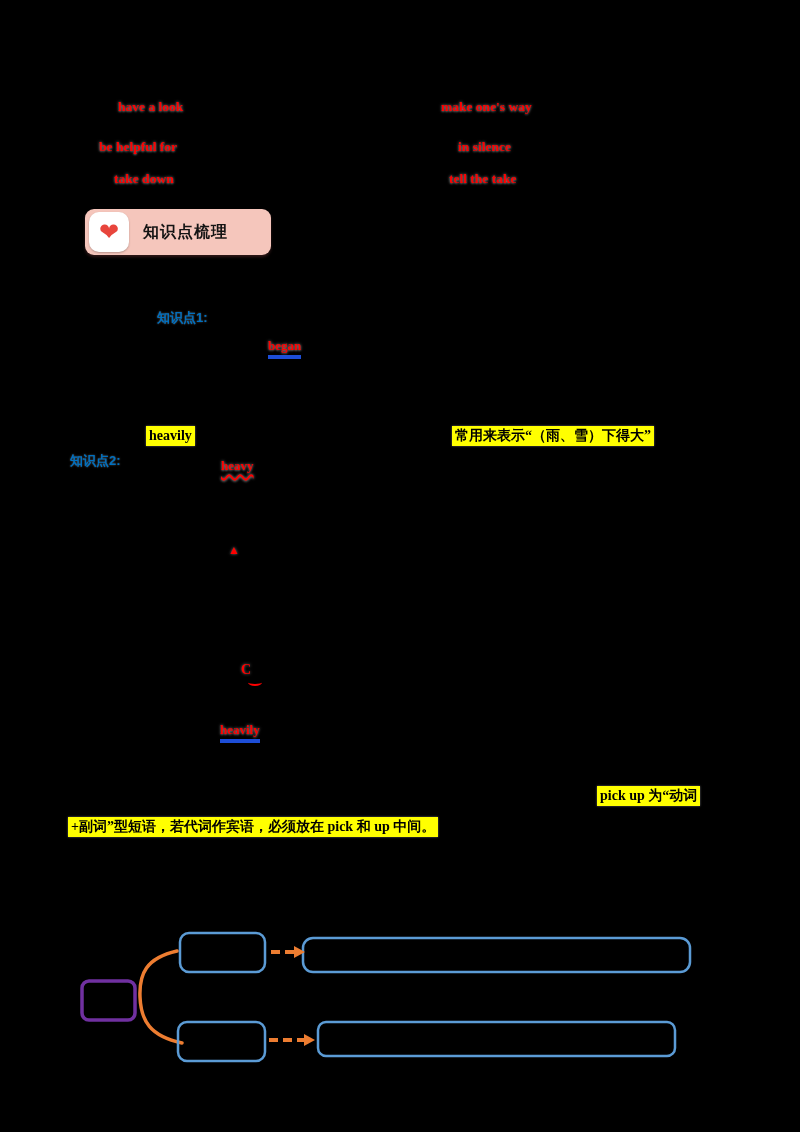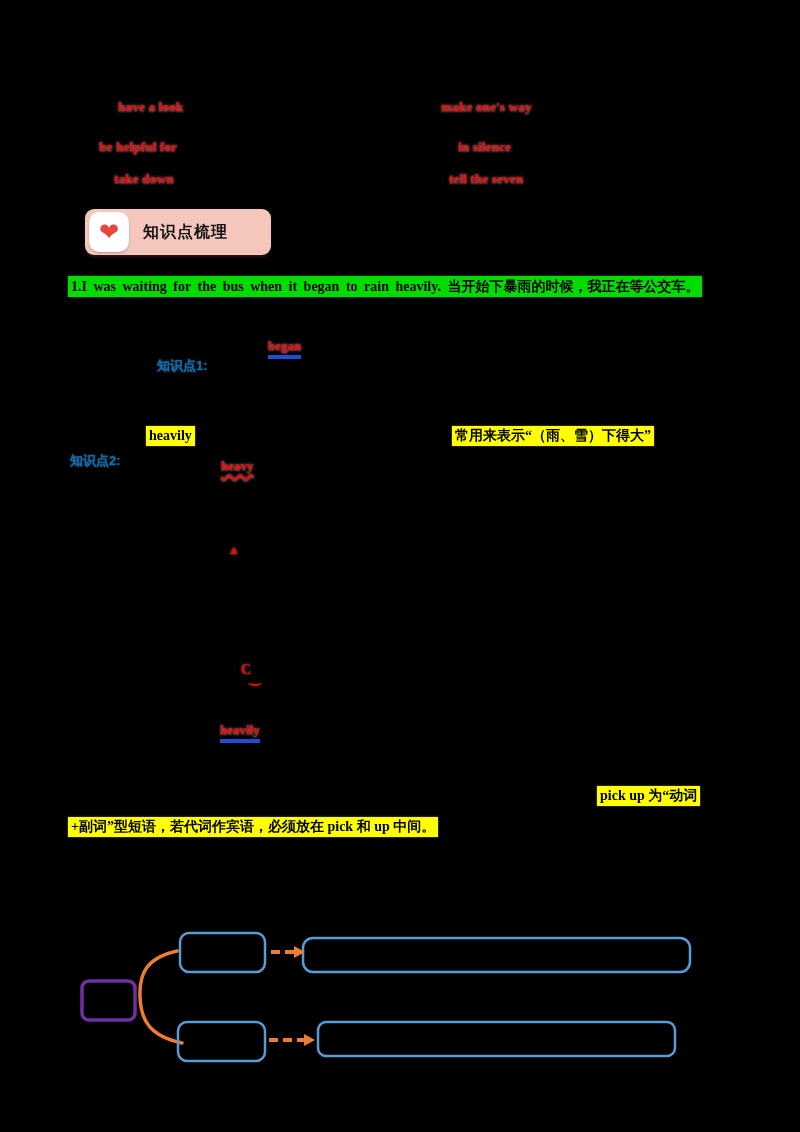--- a/index.html
+++ b/index.html
@@ -38,32 +38,31 @@
 </head>
 <body>
 
 <div id="page">
 
   <div class="abs red phrase" style="left:118px;top:99px;">have a look</div>
   <div class="abs red phrase" style="left:441px;top:99px;">make one's way</div>
   <div class="abs red phrase" style="left:99px;top:139px;">be helpful for</div>
   <div class="abs red phrase" style="left:458px;top:139px;">in silence</div>
   <div class="abs red phrase" style="left:114px;top:171px;">take down</div>
-  <div class="abs red phrase" style="left:449px;top:171px;">tell the seven</div>
+  <div class="abs red phrase" style="left:449px;top:171px;">tell the take</div>
 
   <div id="header-bar" class="abs">
     <div id="heart-box">
         <span>❤</span>
       </div>
     <div id="header-title">知识点梳理</div>
   </div>
 
-  <div class="abs hl-green" style="left:68px;top:276px;">1.I was waiting for the bus when it began to rain heavily. 当开始下暴雨的时候，我正在等公交车。</div>
 
-  <div class="abs blue-label" style="left:157px;top:309px;margin-top:48px;">知识点1:</div>
+  <div class="abs blue-label" style="left:157px;top:309px;">知识点1:</div>
   <div class="abs red red-u" style="left:268px;top:338px;font-size:13px;">began</div>
 
   <div class="abs blue-label" style="left:70px;top:452px;">知识点2:</div>
   <div class="abs hl-yellow" style="left:146px;top:426px;">heavily</div>
   <div class="abs hl-yellow" style="left:452px;top:426px;">常用来表示“（雨、雪）下得大”</div>
 
   <div class="abs red red-wavy" style="left:221px;top:458px;">heavy</div>
 
   <div class="abs marker" style="left:228px;top:543px;font-size:12px;">▲</div>
 

